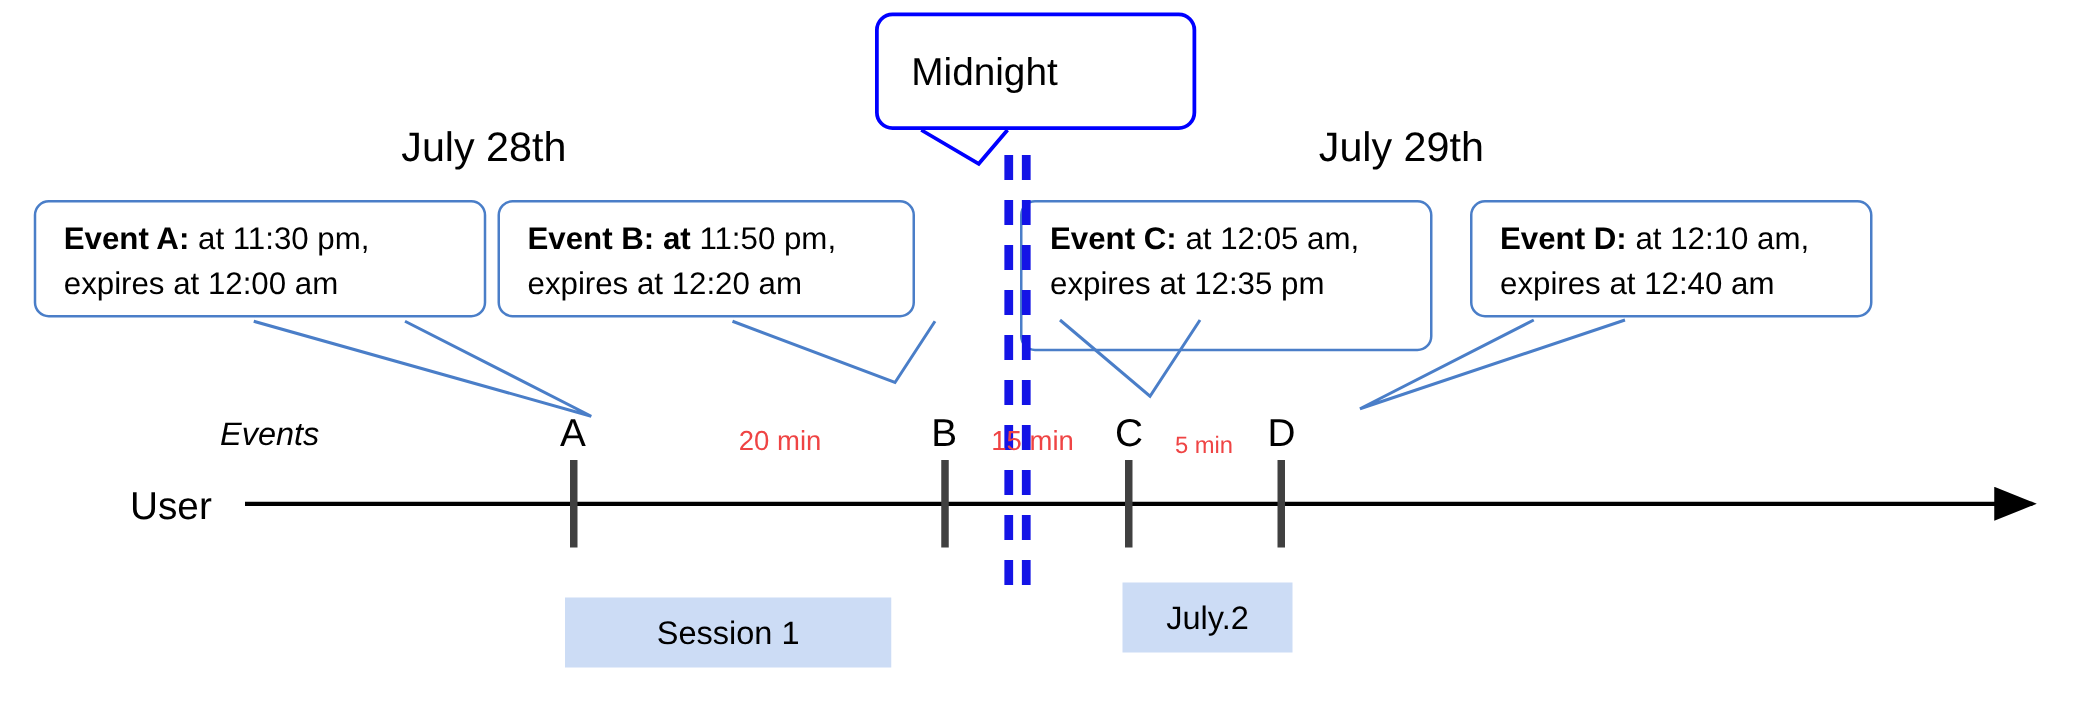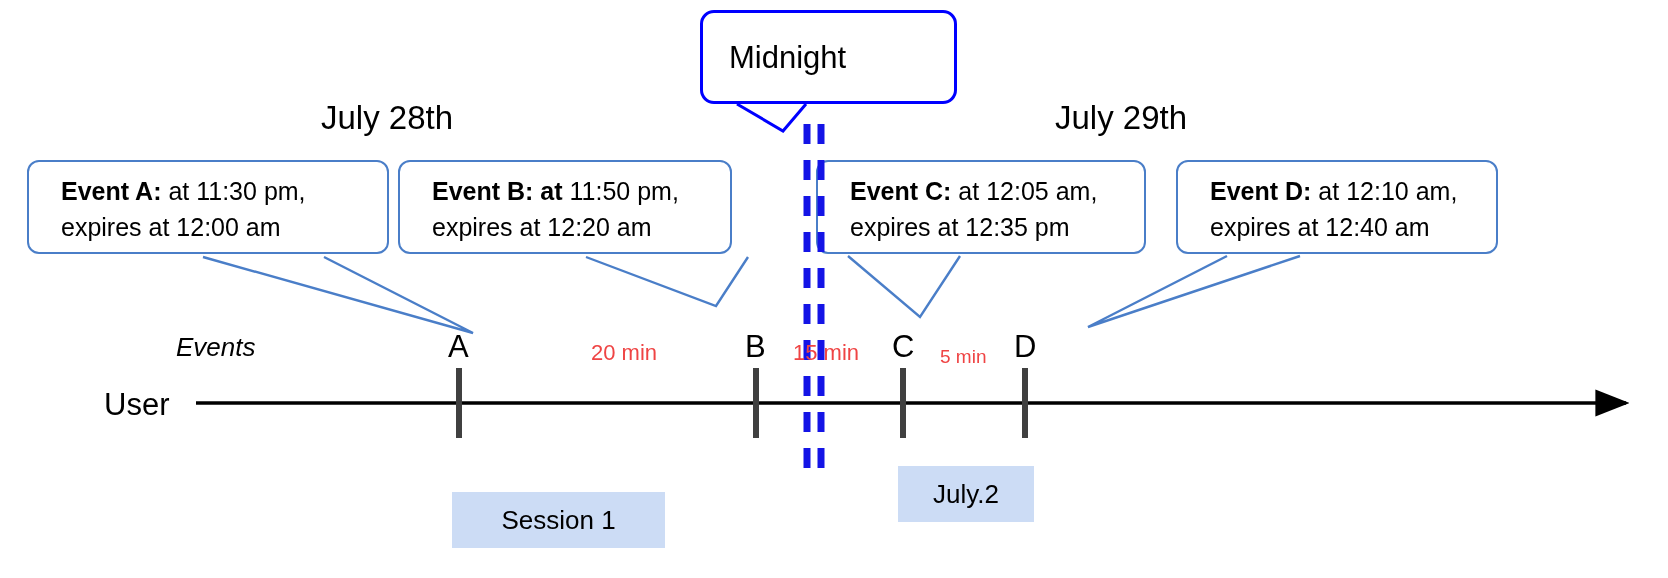--- a/index.html
+++ b/index.html
@@ -29,21 +29,21 @@
   .callout-box {
     position: absolute;
     box-sizing: border-box;
     border: 2px solid #4a7ec8;
     border-radius: 12px;
     background: #ffffff;
     font-family: "Liberation Sans", sans-serif;
     font-size: 25px;
     line-height: 36px;
     color: #000000;
-    padding: 11px 14px 11px 32px;
+    padding: 11px 14px 11px 22px;
     white-space: nowrap;
   }
   .callout-box b { font-weight: bold; }
   .midnight-box {
     position: absolute;
     box-sizing: border-box;
     border: 3px solid #0000ff;
     border-radius: 14px;
     background: #ffffff;
     font-size: 31px;
@@ -113,21 +113,21 @@
   <div class="callout-box" style="left:27px; top:160px; width:362px; height:94px;">
     <div><b>Event A:</b><span> at 11:30 pm,</span></div>
     <div>expires at 12:00 am</div>
   </div>
 
   <div class="callout-box" style="left:398px; top:160px; width:334px; height:94px;">
     <div><b>Event B: at</b><span> 11:50 pm,</span></div>
     <div>expires at 12:20 am</div>
   </div>
 
-  <div class="callout-box" style="left:816px; top:160px; width:330px; height:94px;">
+  <div class="callout-box" style="left:816px; top:160px; width:330px; height:121px;">
     <div><b>Event C:</b><span> at 12:05 am,</span></div>
     <div>expires at 12:35 pm</div>
   </div>
 
   <div class="callout-box" style="left:1176px; top:160px; width:322px; height:94px;">
     <div><b>Event D:</b><span>  at 12:10 am,</span></div>
     <div>expires at 12:40 am</div>
   </div>
 
   <svg class="layer" viewBox="0 0 1668 578">
@@ -163,20 +163,20 @@
 
   <div class="evt-letter" style="left:448px; top:329px;">A</div>
   <div class="evt-letter" style="left:745px; top:329px;">B</div>
   <div class="evt-letter" style="left:892px; top:329px;">C</div>
   <div class="evt-letter" style="left:1014px; top:329px;">D</div>
 
   <div class="gap-label" style="left:591px; top:340px;">20 min</div>
   <div class="gap-label" style="left:793px; top:340px;">15 min</div>
   <div class="gap-label small" style="left:940px; top:346px;">5 min</div>
 
-  <div class="session-box" style="left:452px; top:492px; width:213px; height:56px;">
+  <div class="session-box" style="left:452px; top:478px; width:261px; height:56px;">
     <span>Session 1</span>
   </div>
   <div class="session-box" style="left:898px; top:466px; width:136px; height:56px;">
     <span>July.2</span>
   </div>
 
 </div>
 
 </body></html>

